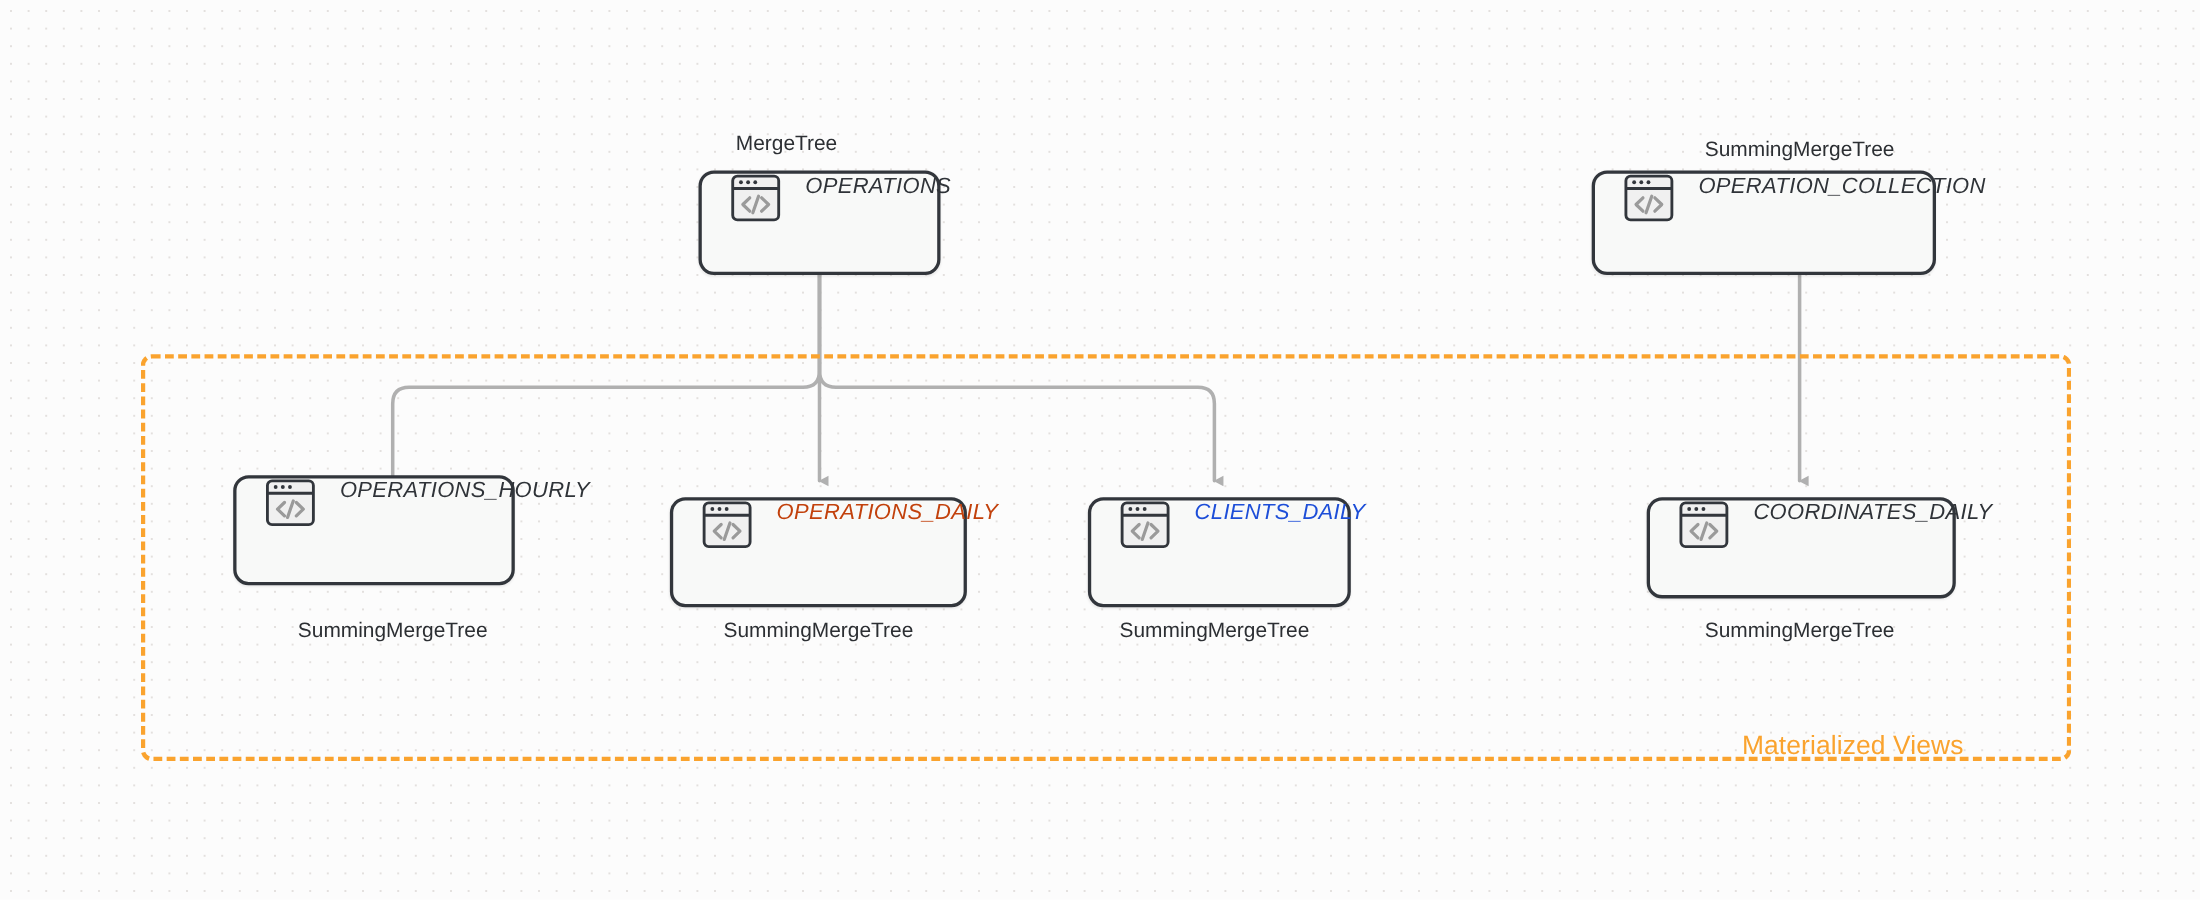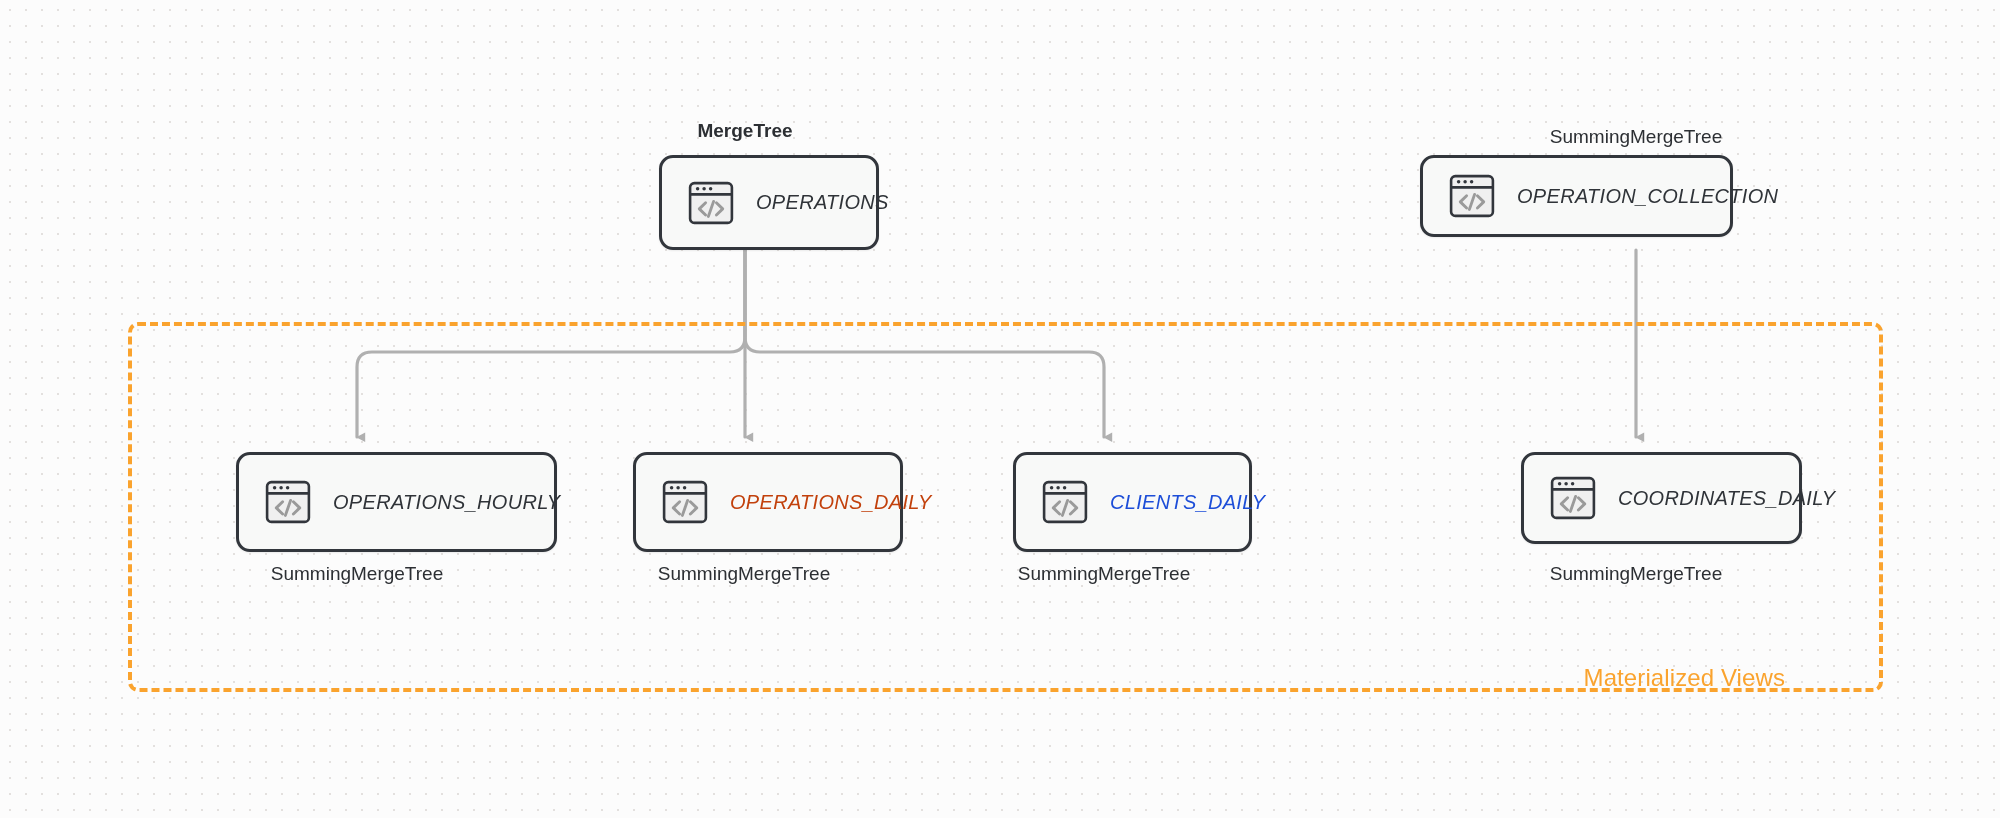--- a/index.html
+++ b/index.html
@@ -47,24 +47,22 @@
   }
 
   
   .node {
     position: absolute;
     box-sizing: border-box;
     background: #f8f9f8;
     border: 3px solid #32363c;
     border-radius: 14px;
     display: flex;
-    align-items: center;
     padding-left: 26px;
     box-shadow: 0 1px 2px rgba(0,0,0,0.07);
-    margin-left: 24px;
   }
   .node-icon {
     flex: 0 0 auto;
     width: 46px;
     height: 44px;
     margin-right: 22px;
   }
   .node-title {
     font-size: 20px;
     font-style: italic;
@@ -114,36 +112,36 @@
     <line x1="2.1" y1="13.4" x2="43.9" y2="13.4" stroke="#32363c" stroke-width="2.6"></line>
     <circle cx="9.6" cy="7.7" r="1.75" fill="#32363c"></circle>
     <circle cx="16.1" cy="7.7" r="1.75" fill="#32363c"></circle>
     <circle cx="22.6" cy="7.7" r="1.75" fill="#32363c"></circle>
     <path d="M17.6 21.8 L11.3 27.9 L17.6 34.0" fill="none" stroke="#9a9a9a" stroke-width="2.9" stroke-linecap="round" stroke-linejoin="round"></path>
     <path d="M28.4 21.8 L34.7 27.9 L28.4 34.0" fill="none" stroke="#9a9a9a" stroke-width="2.9" stroke-linecap="round" stroke-linejoin="round"></path>
     <line x1="25.6" y1="20.4" x2="20.4" y2="35.4" stroke="#9a9a9a" stroke-width="2.9" stroke-linecap="round"></line>
   </svg>
 <span class="node-title" style="color: rgb(47, 51, 56);">OPERATIONS</span>
       </div>
-      <div class="engine-label" style="left: 745px; top: 120px; color: rgb(44, 47, 51); font-weight: bold;">MergeTree</div>
-      <div class="node" style="left: 1396px; top: 155px; width: 313px; height: 82px; background: rgb(248, 249, 248); border-color: rgb(50, 54, 60);">
+      <div class="engine-label" style="left: 715px; top: 120px; color: rgb(44, 47, 51);">MergeTree</div>
+      <div class="node" style="left: 1447px; top: 155px; width: 313px; height: 95px; background: rgb(248, 249, 248); border-color: rgb(50, 54, 60);">
   <svg class="node-icon" viewBox="0 0 46 44" xmlns="http://www.w3.org/2000/svg">
     <rect x="2.1" y="2.1" width="41.8" height="39.8" rx="4.2" fill="#f0f0f0" stroke="#32363c" stroke-width="2.6"></rect>
     <line x1="2.1" y1="13.4" x2="43.9" y2="13.4" stroke="#32363c" stroke-width="2.6"></line>
     <circle cx="9.6" cy="7.7" r="1.75" fill="#32363c"></circle>
     <circle cx="16.1" cy="7.7" r="1.75" fill="#32363c"></circle>
     <circle cx="22.6" cy="7.7" r="1.75" fill="#32363c"></circle>
     <path d="M17.6 21.8 L11.3 27.9 L17.6 34.0" fill="none" stroke="#9a9a9a" stroke-width="2.9" stroke-linecap="round" stroke-linejoin="round"></path>
     <path d="M28.4 21.8 L34.7 27.9 L28.4 34.0" fill="none" stroke="#9a9a9a" stroke-width="2.9" stroke-linecap="round" stroke-linejoin="round"></path>
     <line x1="25.6" y1="20.4" x2="20.4" y2="35.4" stroke="#9a9a9a" stroke-width="2.9" stroke-linecap="round"></line>
   </svg>
 <span class="node-title" style="color: rgb(47, 51, 56);">OPERATION_COLLECTION</span>
       </div>
       <div class="engine-label" style="left: 1636px; top: 126px; color: rgb(44, 47, 51);">SummingMergeTree</div>
-      <div class="node" style="left: 212px; top: 452px; width: 321px; height: 100px; background: rgb(248, 249, 248); border-color: rgb(50, 54, 60);">
+      <div class="node" style="left: 212px; top: 432px; width: 256px; height: 100px; background: rgb(248, 249, 248); border-color: rgb(50, 54, 60);">
   <svg class="node-icon" viewBox="0 0 46 44" xmlns="http://www.w3.org/2000/svg">
     <rect x="2.1" y="2.1" width="41.8" height="39.8" rx="4.2" fill="#f0f0f0" stroke="#32363c" stroke-width="2.6"></rect>
     <line x1="2.1" y1="13.4" x2="43.9" y2="13.4" stroke="#32363c" stroke-width="2.6"></line>
     <circle cx="9.6" cy="7.7" r="1.75" fill="#32363c"></circle>
     <circle cx="16.1" cy="7.7" r="1.75" fill="#32363c"></circle>
     <circle cx="22.6" cy="7.7" r="1.75" fill="#32363c"></circle>
     <path d="M17.6 21.8 L11.3 27.9 L17.6 34.0" fill="none" stroke="#9a9a9a" stroke-width="2.9" stroke-linecap="round" stroke-linejoin="round"></path>
     <path d="M28.4 21.8 L34.7 27.9 L28.4 34.0" fill="none" stroke="#9a9a9a" stroke-width="2.9" stroke-linecap="round" stroke-linejoin="round"></path>
     <line x1="25.6" y1="20.4" x2="20.4" y2="35.4" stroke="#9a9a9a" stroke-width="2.9" stroke-linecap="round"></line>
   </svg>

